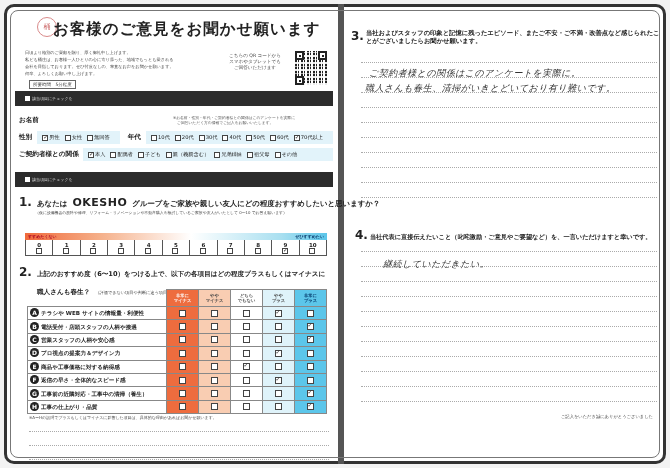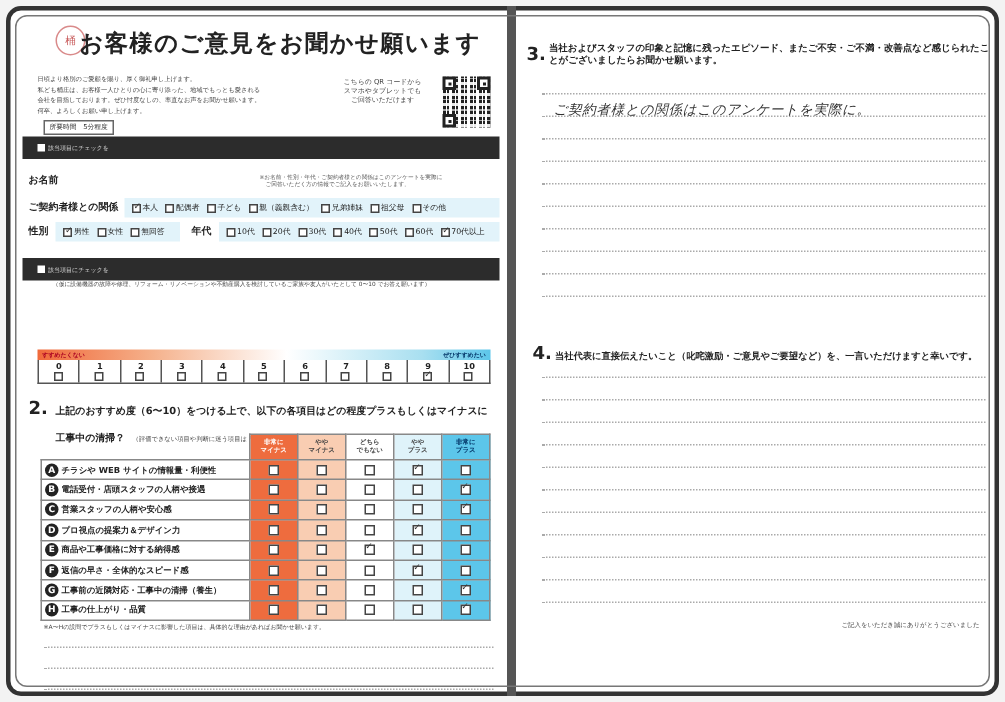--- a/index.html
+++ b/index.html
@@ -101,20 +101,69 @@
 
     <div class="row" style="margin-top:6px;height:16px;padding-left:4px;gap:45px;">
       <span class="lbl">お名前</span>
       <span style="flex:1;height:12px;"></span>
       <span style="font-size:3.8px;color:#555;line-height:5px;width:160px;">
         <div>※お名前・性別・年代・ご契約者様との関係はこのアンケートを実際に</div>
         <div style="padding-left:4px">ご回答いただく方の情報でご記入をお願いいたします。</div>
       </span>
     </div>
 
+    <div class="row" style="margin-top:3px;padding-left:4px;">
+      <span class="lbl" style="width:22px">性別</span>
+      <div class="bluebox" style="width:88px;" id="gender-box">
+          <span class="opt">
+            <span class="cb on"></span>
+            <span>男性</span>
+          </span>
+          <span class="opt">
+            <span class="cb"></span>
+            <span>女性</span>
+          </span>
+          <span class="opt">
+            <span class="cb"></span>
+            <span>無回答</span>
+          </span>
+        </div>
+      <span class="lbl" style="margin-left:8px;width:22px">年代</span>
+      <div class="bluebox" style="flex:1;" id="age-box">
+          <span class="opt">
+            <span class="cb"></span>
+            <span>10代</span>
+          </span>
+          <span class="opt">
+            <span class="cb"></span>
+            <span>20代</span>
+          </span>
+          <span class="opt">
+            <span class="cb"></span>
+            <span>30代</span>
+          </span>
+          <span class="opt">
+            <span class="cb"></span>
+            <span>40代</span>
+          </span>
+          <span class="opt">
+            <span class="cb"></span>
+            <span>50代</span>
+          </span>
+          <span class="opt">
+            <span class="cb"></span>
+            <span>60代</span>
+          </span>
+          <span class="opt">
+            <span class="cb on"></span>
+            <span>70代以上</span>
+          </span>
+        </div>
+    </div>
+
     <div class="row" style="margin-top:4px;padding-left:4px;">
       <span class="lbl" style="width:64px">ご契約者様との関係</span>
       <div class="bluebox" style="flex:1;" id="rel-box">
           <span class="opt">
             <span class="cb on"></span>
             <span>本人</span>
           </span>
           <span class="opt">
             <span class="cb"></span>
             <span>配偶者</span>
@@ -131,80 +180,37 @@
             <span class="cb"></span>
             <span>兄弟姉妹</span>
           </span>
           <span class="opt">
             <span class="cb"></span>
             <span>祖父母</span>
           </span>
           <span class="opt">
             <span class="cb"></span>
             <span>その他</span>
-          </span>
-        </div>
-    </div>
-
-    <div class="row" style="margin-top:3px;padding-left:4px;">
-      <span class="lbl" style="width:22px">性別</span>
-      <div class="bluebox" style="width:88px;" id="gender-box">
-          <span class="opt">
-            <span class="cb on"></span>
-            <span>男性</span>
-          </span>
-          <span class="opt">
-            <span class="cb"></span>
-            <span>女性</span>
-          </span>
-          <span class="opt">
-            <span class="cb"></span>
-            <span>無回答</span>
-          </span>
-        </div>
-      <span class="lbl" style="margin-left:8px;width:22px">年代</span>
-      <div class="bluebox" style="flex:1;" id="age-box">
-          <span class="opt">
-            <span class="cb"></span>
-            <span>10代</span>
-          </span>
-          <span class="opt">
-            <span class="cb"></span>
-            <span>20代</span>
-          </span>
-          <span class="opt">
-            <span class="cb"></span>
-            <span>30代</span>
-          </span>
-          <span class="opt">
-            <span class="cb"></span>
-            <span>40代</span>
-          </span>
-          <span class="opt">
-            <span class="cb"></span>
-            <span>50代</span>
-          </span>
-          <span class="opt">
-            <span class="cb"></span>
-            <span>60代</span>
-          </span>
-          <span class="opt">
-            <span class="cb on"></span>
-            <span>70代以上</span>
           </span>
         </div>
     </div>
 
     <div class="band" style="margin-top:11px">
       <span class="chk">
           <span class="b"></span>
           <span>該当項目にチェックを</span>
         </span>
     </div>
 
+    <div style="margin-top:4px;padding-left:4px;white-space:nowrap;">
+      <span class="qnum">1.</span>
+      <span class="q">あなたは</span>
+      <span class="okesho">OKESHO</span>
+      <span class="q">グループをご家族や親しい友人にどの程度おすすめしたいと思いますか？</span>
+    </div>
     <div class="sub" style="padding-left:22px;white-space:nowrap;transform:scale(0.92);transform-origin:left;">（仮に設備機器の故障や修理、リフォーム・リノベーションや不動産購入を検討しているご家族や友人がいたとして 0〜10 でお答え願います）</div>
 
     <div class="scale">
       <div class="grad">
         <span>すすめたくない</span>
         <span>ぜひすすめたい</span>
       </div>
       <div class="cells" id="scale-cells">
           <div class="cell">
             <span>0</span>
@@ -250,21 +256,21 @@
             <span>10</span>
             <span class="cb"></span>
           </div>
         </div>
     </div>
 
     <div style="position:absolute;top:250px;left:4px;white-space:nowrap;">
       <span class="qnum">2.</span>
       <span class="q" style="font-size:6.6px">上記のおすすめ度（6〜10）をつける上で、以下の各項目はどの程度プラスもしくはマイナスに</span>
       <div style="padding-left:18px;margin-top:-1px;">
-        <span class="q" style="font-size:6.6px">工事中の清掃？</span>
+        <span class="q" style="font-size:6.6px">職人さんも春生？</span>
         <span class="sub">（評価できない項目や判断に迷う項目は「どちらでもない」にチェックを）</span>
       </div>
     </div>
 
     <table class="eval" id="eval-table">
       <thead>
         <tr>
           <th style="border:none;background:transparent;"></th>
           <th class="c1" id="h0">非常に<br>マイナス</th>
           <th class="c2" id="h1">やや<br>マイナス</th>
@@ -358,34 +364,36 @@
         <div class="dots" style="left: 10px; width: 296px; top: 81px;"></div>
         <div class="dots" style="left: 10px; width: 296px; top: 96px;"></div>
         <div class="dots" style="left: 10px; width: 296px; top: 111px;"></div>
         <div class="dots" style="left: 10px; width: 296px; top: 126px;"></div>
         <div class="dots" style="left: 10px; width: 296px; top: 141px;"></div>
         <div class="dots" style="left: 10px; width: 296px; top: 156px;"></div>
         <div class="dots" style="left: 10px; width: 296px; top: 171px;"></div>
         <div class="dots" style="left: 10px; width: 296px; top: 186px;"></div>
       </div>
     <span class="hw" style="left:18px;top:56px;">ご契約者様との関係はこのアンケートを実際に。</span>
+    <span class="hw" style="left:14px;top:71px;">職人さんも春生、清掃がいきとどいており有り難いです。</span>
 
     <div style="position:absolute;top:217px;left:4px;display:flex;align-items:baseline;white-space:nowrap;">
       <span class="qnum">4.</span>
       <span class="q" style="font-size:6.2px;margin-left:2px;">当社代表に直接伝えたいこと（叱咤激励・ご意見やご要望など）を、一言いただけますと幸いです。</span>
     </div>
     <div id="q4-lines">
         <div class="dots" style="left: 10px; width: 296px; top: 240px;"></div>
         <div class="dots" style="left: 10px; width: 296px; top: 255px;"></div>
         <div class="dots" style="left: 10px; width: 296px; top: 270px;"></div>
         <div class="dots" style="left: 10px; width: 296px; top: 285px;"></div>
         <div class="dots" style="left: 10px; width: 296px; top: 300px;"></div>
         <div class="dots" style="left: 10px; width: 296px; top: 315px;"></div>
         <div class="dots" style="left: 10px; width: 296px; top: 330px;"></div>
         <div class="dots" style="left: 10px; width: 296px; top: 345px;"></div>
         <div class="dots" style="left: 10px; width: 296px; top: 360px;"></div>
         <div class="dots" style="left: 10px; width: 296px; top: 375px;"></div>
         <div class="dots" style="left: 10px; width: 296px; top: 390px;"></div>
       </div>
+    <span class="hw" style="left:32px;top:247px;">継続していただきたい。</span>
 
     <div class="thanks">ご記入をいただき誠にありがとうございました</div>
   </div>
 </div>
 
 </body></html>

